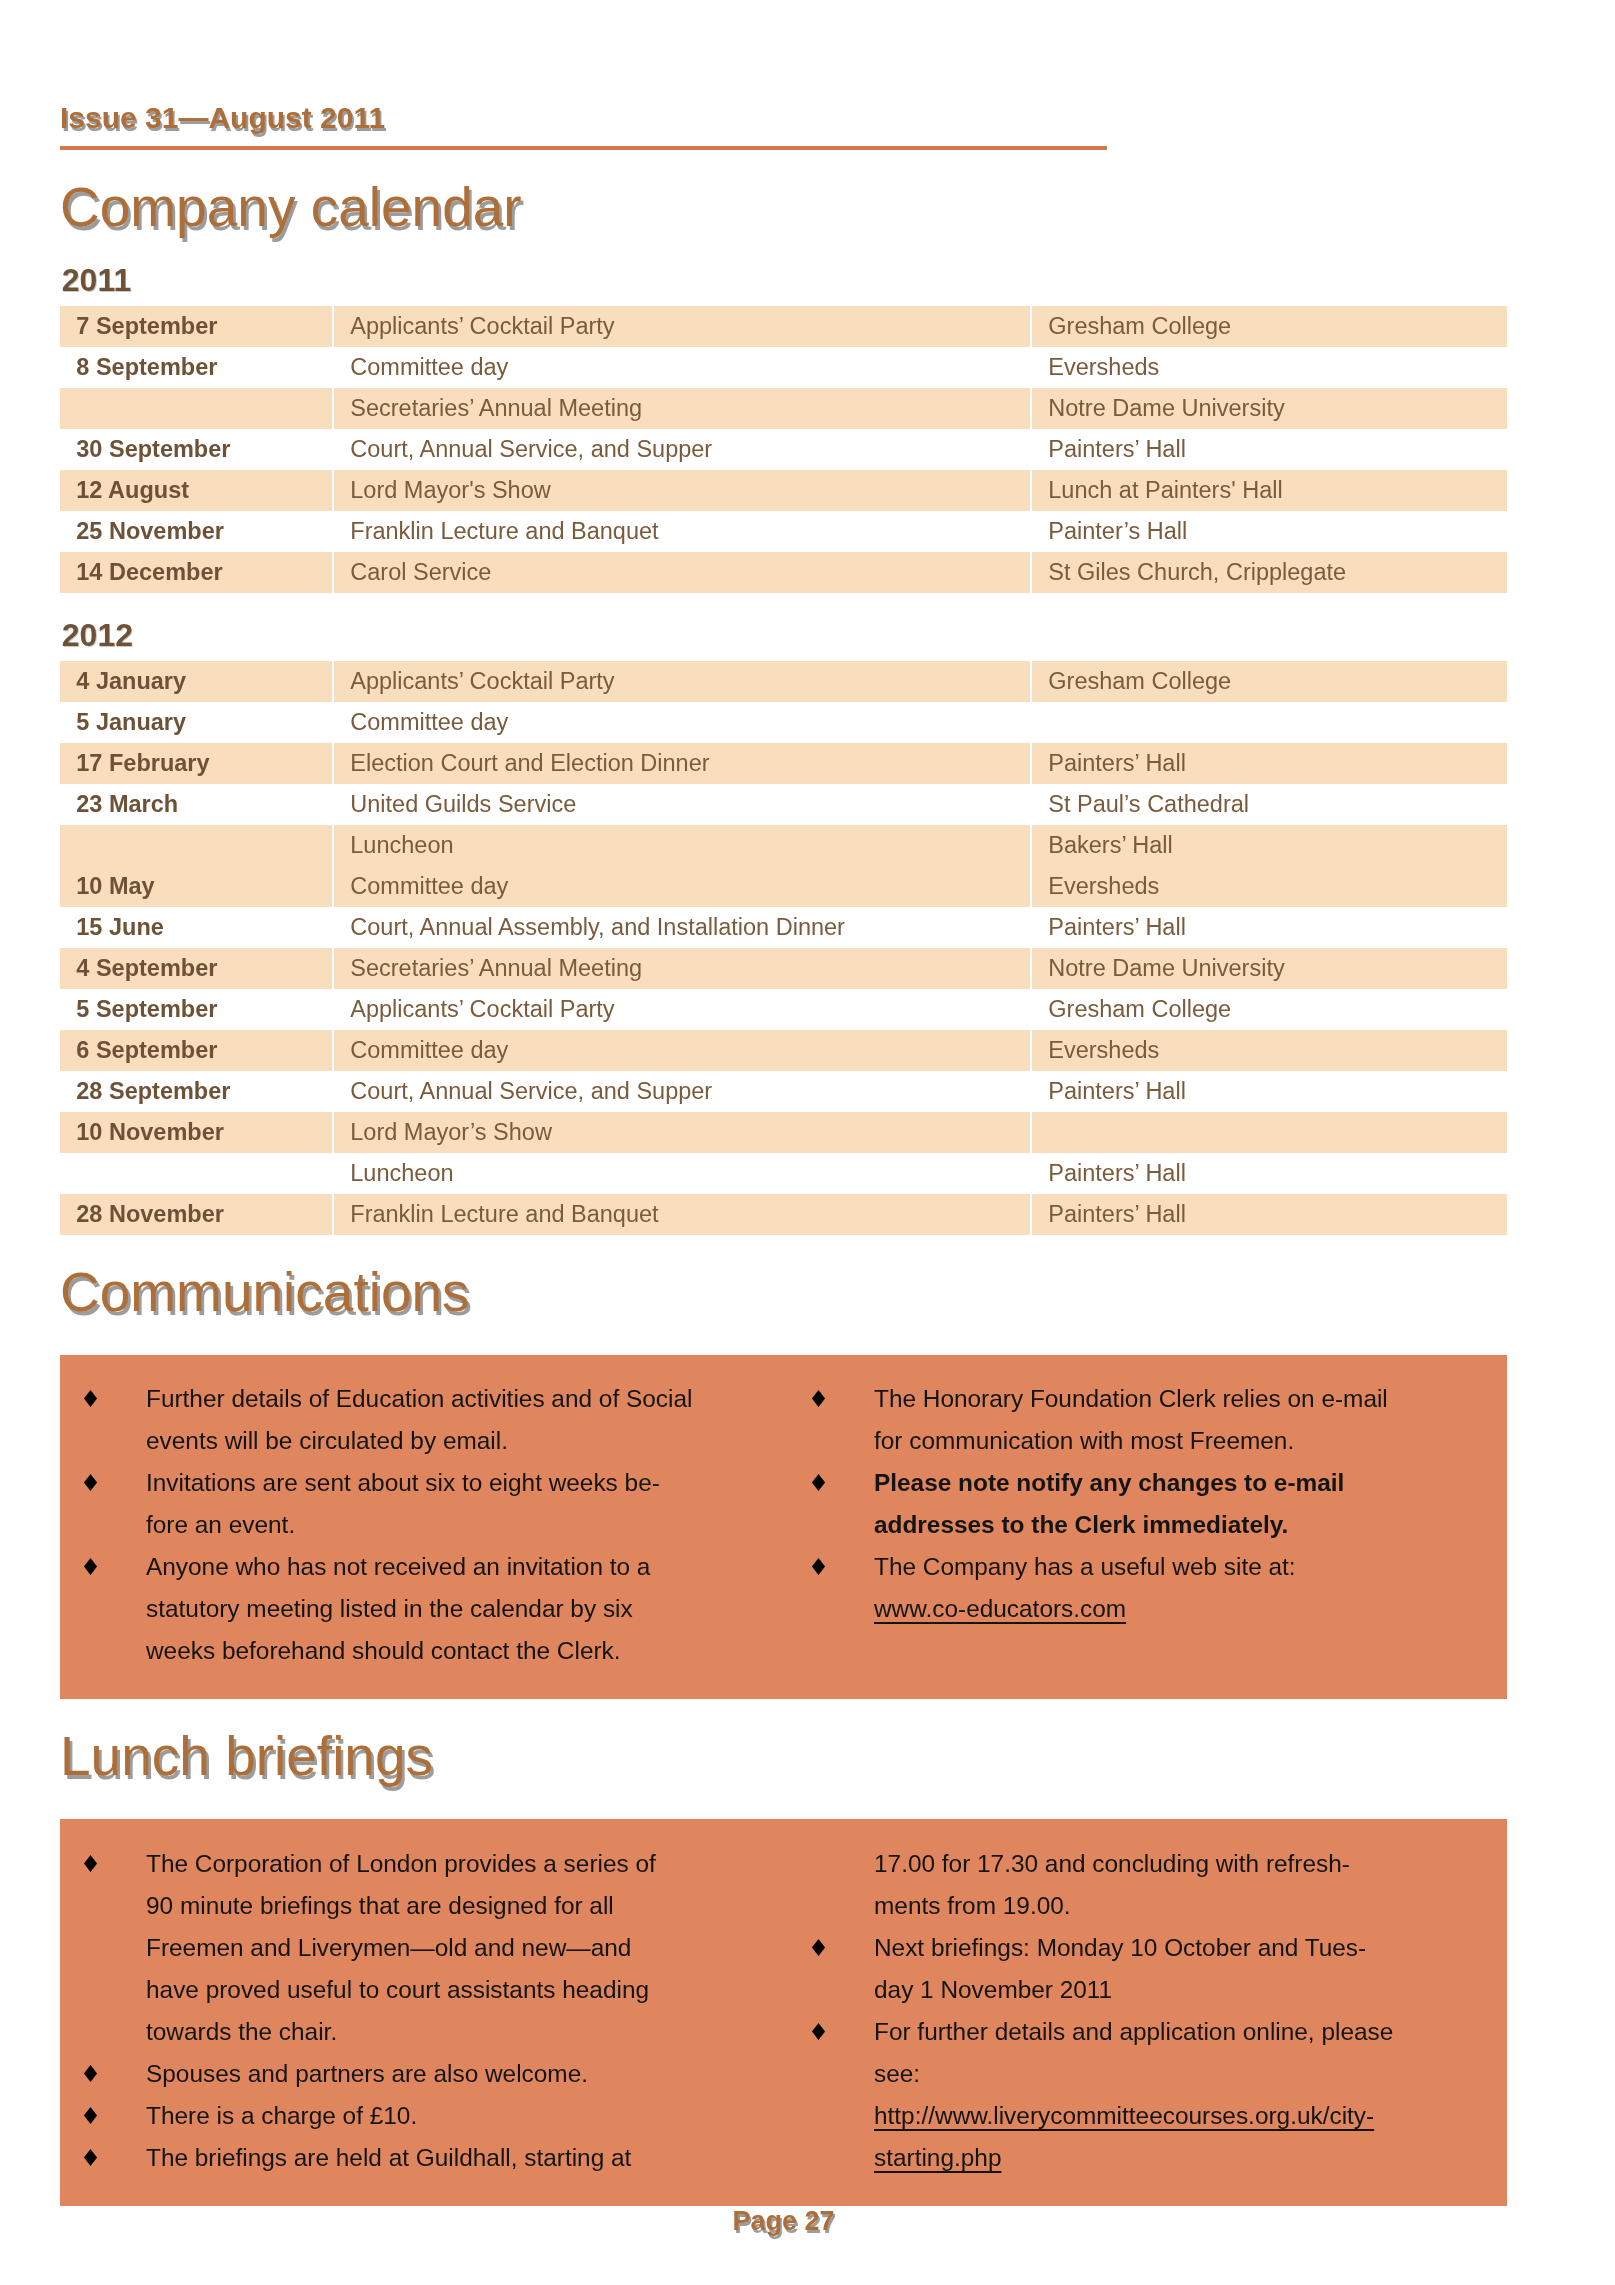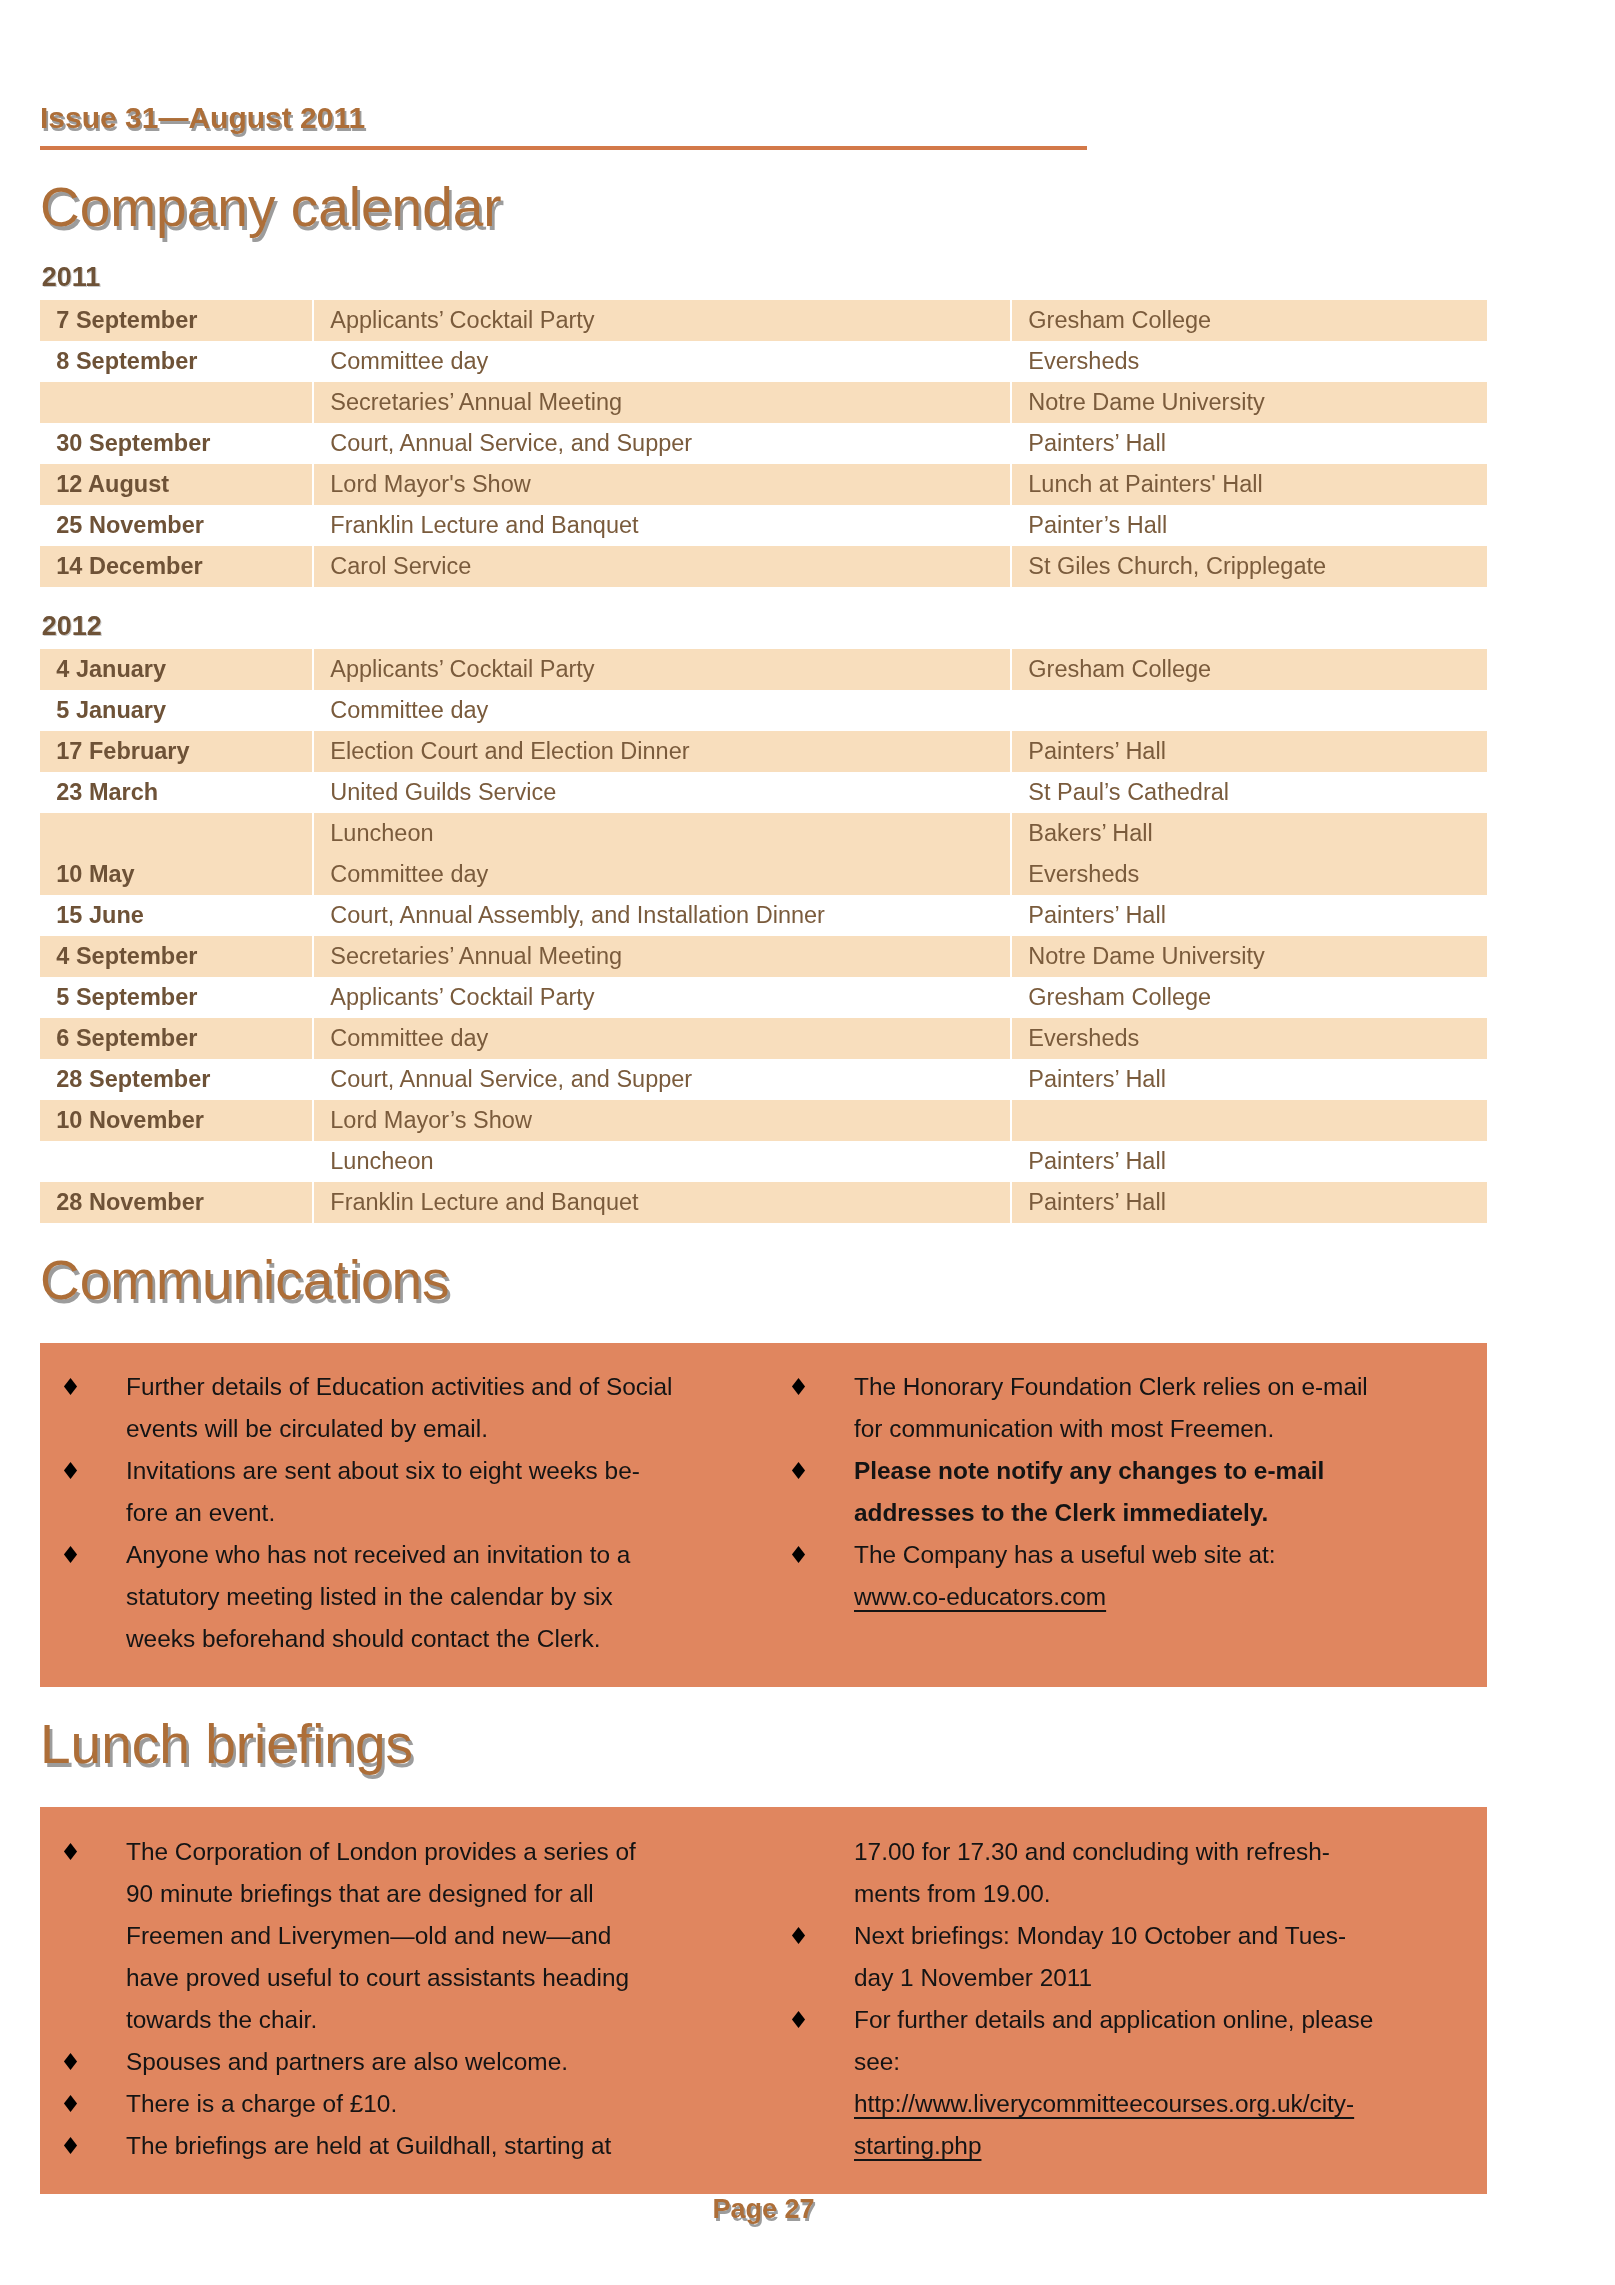--- a/index.html
+++ b/index.html
@@ -11,33 +11,33 @@
     --body-brown:#7a5b3c;
     --box-orange:#e0865f;
     --box-text:#141414;
   }
   *{margin:0;padding:0;box-sizing:border-box;}
   html,body{background:#ffffff;}
   body{
     width:1616px;height:2285px;overflow:hidden;position:relative;
     font-family:"Liberation Sans","DejaVu Sans",sans-serif;
   }
-  .page{padding:101px 69px 0 40px;width:1616px;}
+  .page{padding:101px 69px 0 60px;width:1616px;}
   .content{width:1447px;}
   .issue-line{
     font-size:30px;font-weight:bold;color:var(--accent-brown);
     text-shadow:1.8px 2.7px 0 var(--shadow-gray);letter-spacing:0px;
   }
   .rule{width:1047px;height:3.6px;background:var(--rule-orange);margin-top:11px;}
   h1.sec{
     font-size:55px;font-weight:normal;color:var(--accent-brown);
     text-shadow:2.7px 3.6px 0 var(--shadow-gray);margin-top:25px;letter-spacing:0px;
   }
   .year{
-    font-size:27px;font-weight:bold;color:var(--date-brown);
+    font-size:32px;font-weight:bold;color:var(--date-brown);
     margin:23.5px 0 7.2px 1.8px;text-shadow:0.9px 0.9px 0 #c9c9c9;
   }
   table.cal{width:1447px;border-collapse:collapse;table-layout:fixed;}
   table.cal td{
     font-size:23.5px;color:var(--body-brown);padding:0 16.3px;height:41px;
     vertical-align:middle;overflow:hidden;white-space:nowrap;
   }
   table.cal td.date{font-weight:bold;color:var(--date-brown);}
   table.cal td + td{border-left:2.7px solid #ffffff;}
   tr.shaded td{background:var(--row-shade);}

